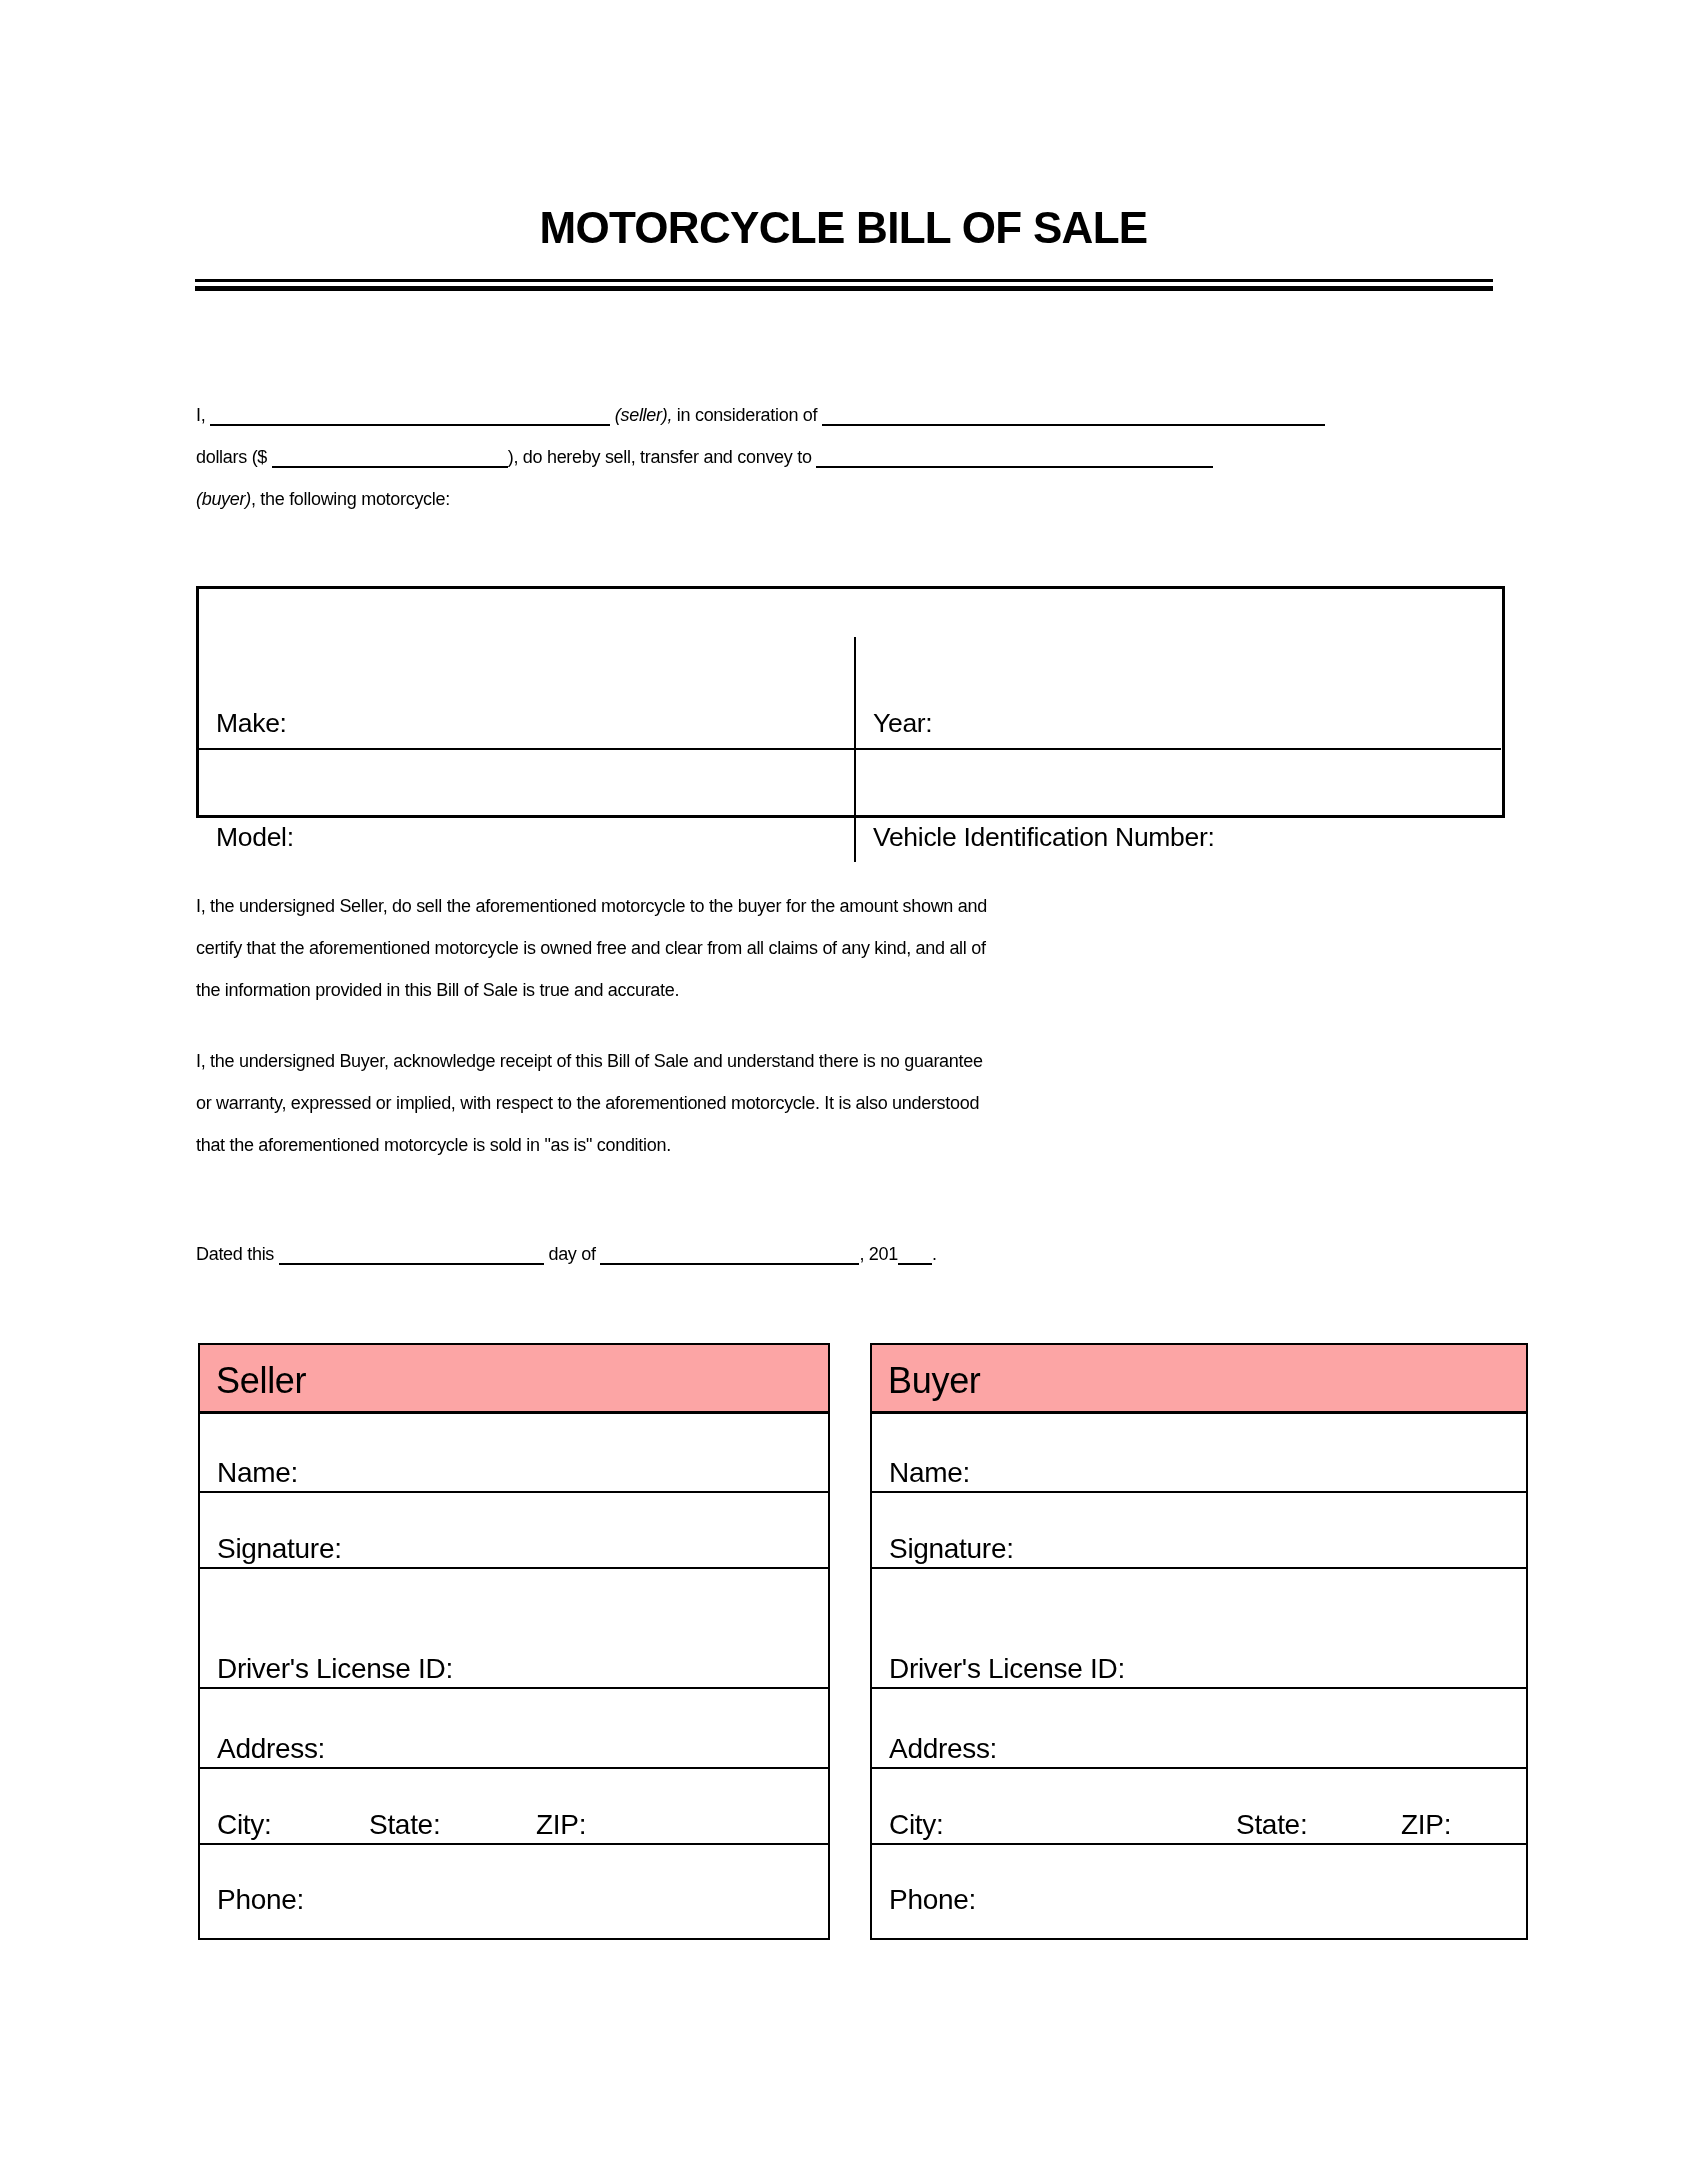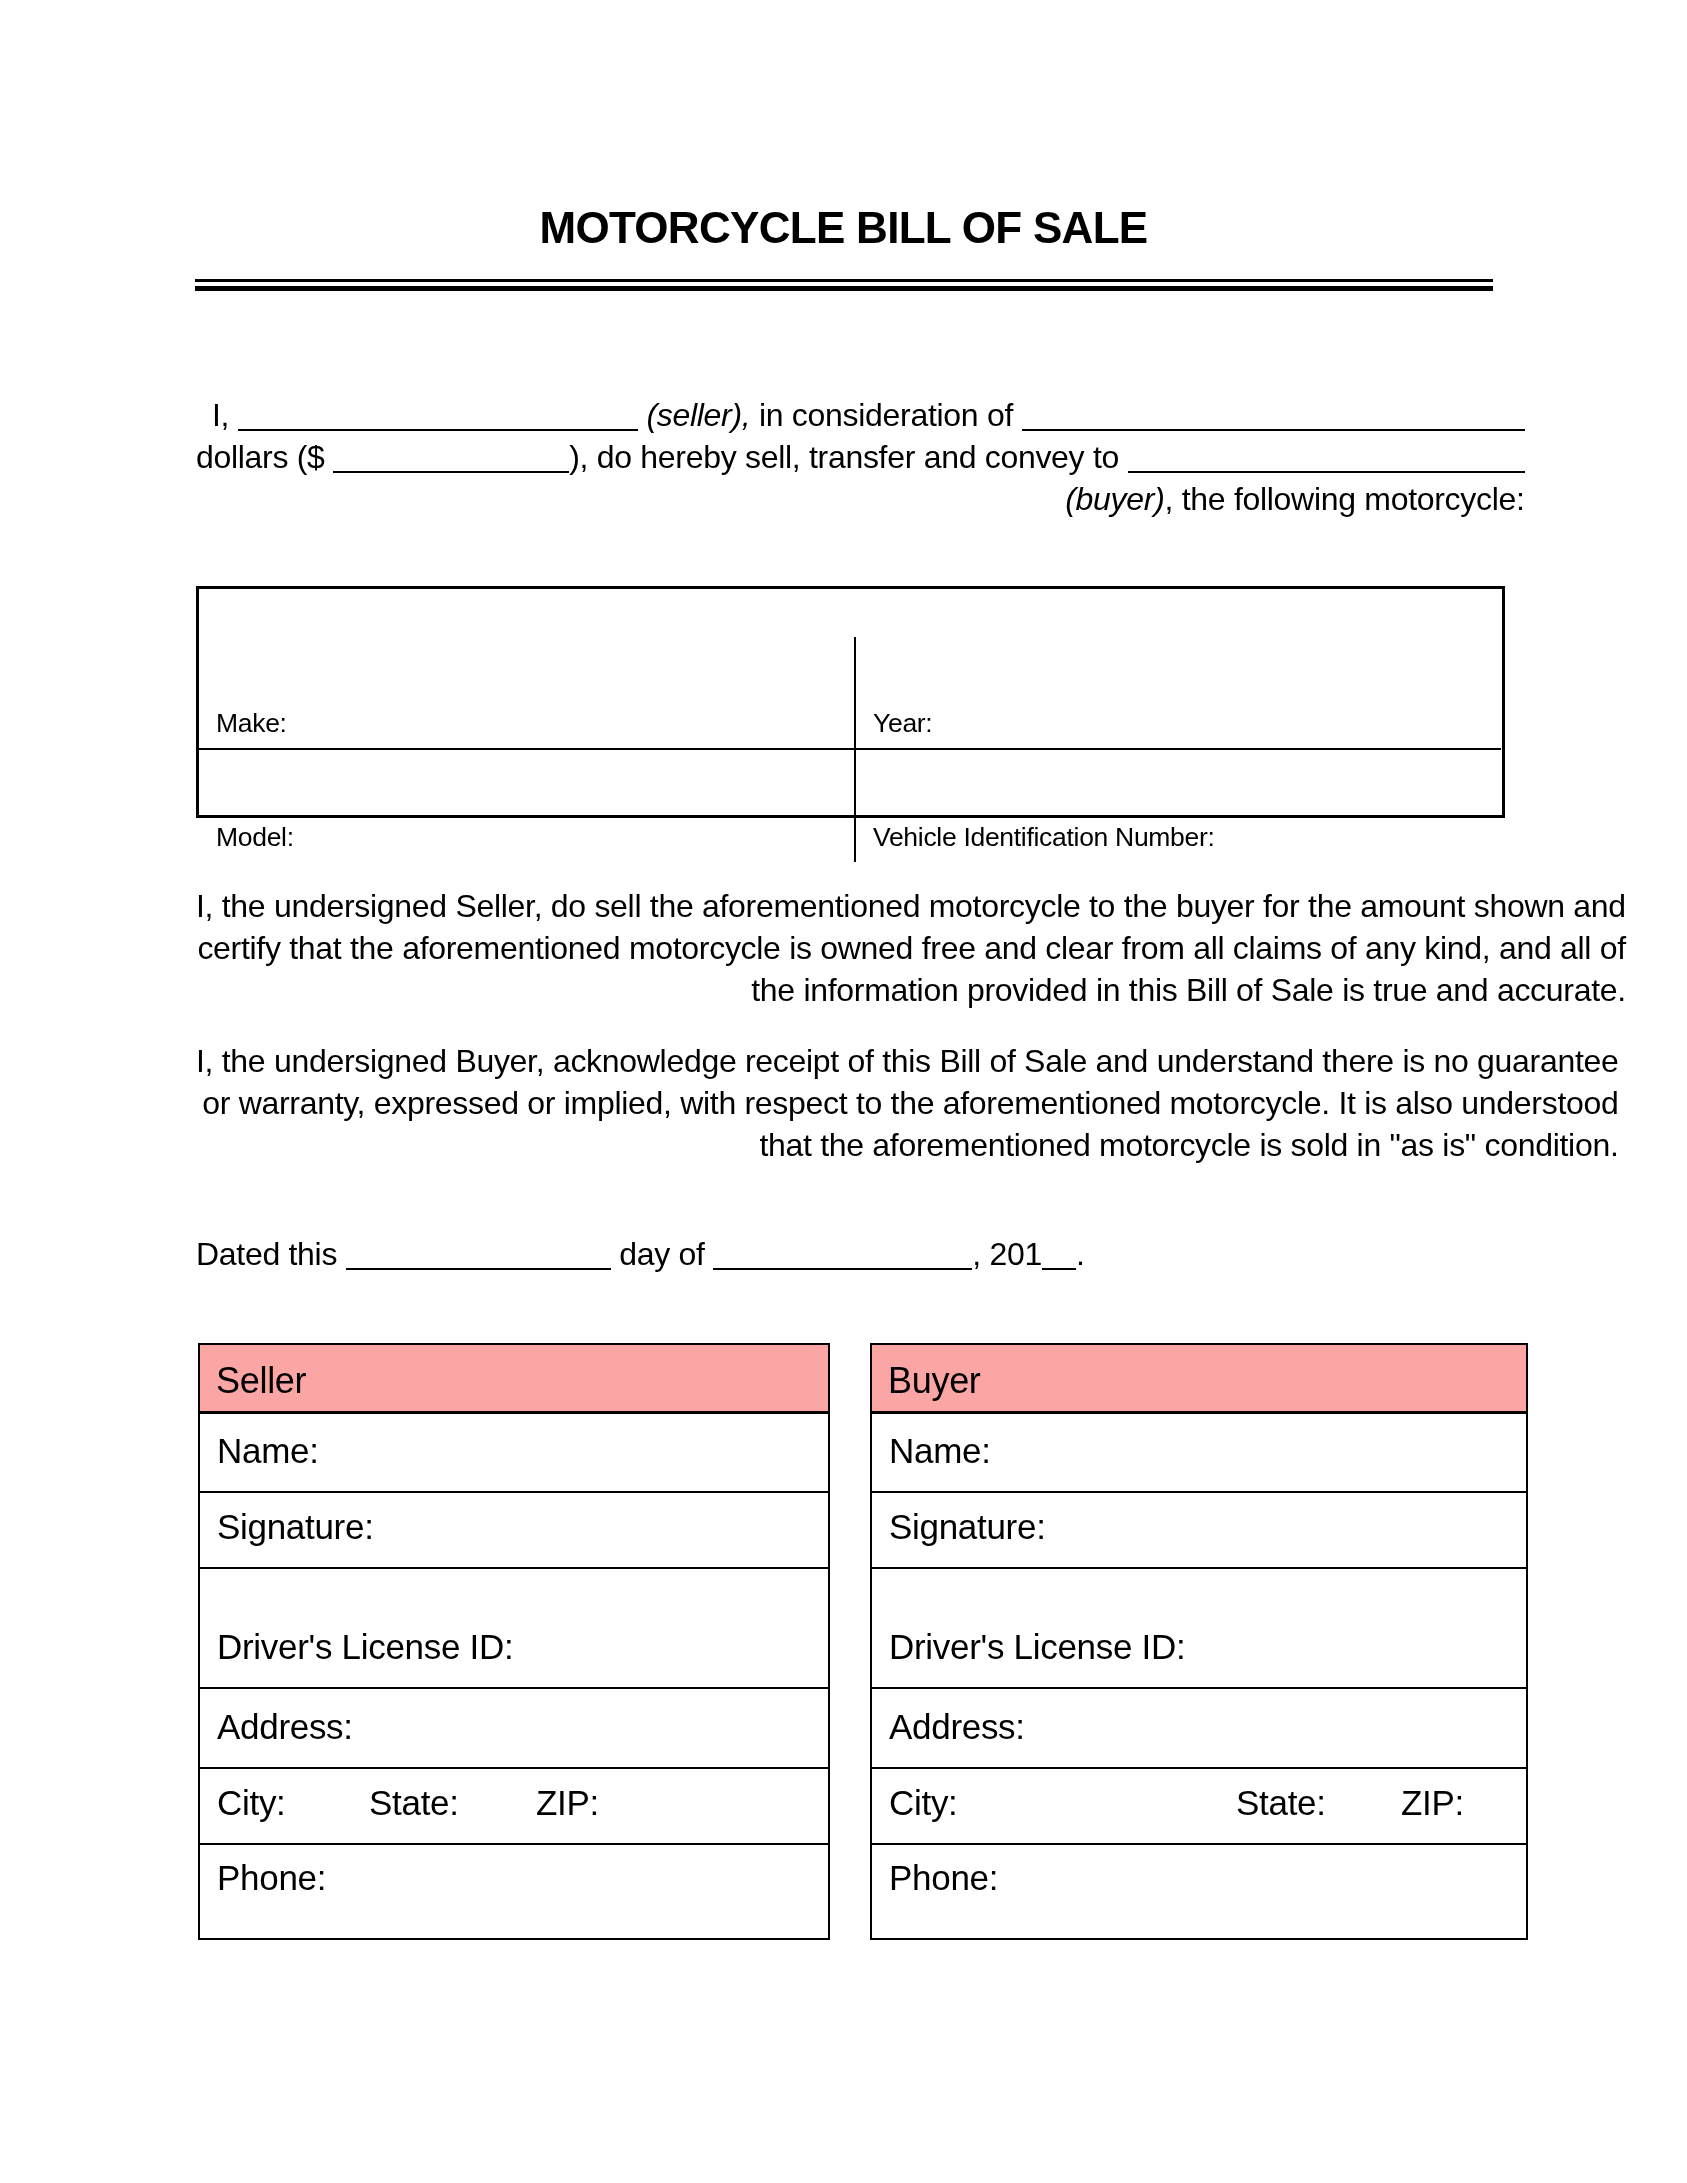--- a/index.html
+++ b/index.html
@@ -3,21 +3,21 @@
 <meta charset="utf-8">
 <style>
   html,body{margin:0;padding:0;background:#ffffff;}
   .page{position:relative;width:1687px;height:2183px;background:#fff;overflow:hidden;
         font-family:"Liberation Sans","DejaVu Sans",sans-serif;color:#000;}
   .title{position:absolute;top:206px;left:0;width:1687px;text-align:center;
          font-size:44px;font-weight:bold;letter-spacing:-0.7px;line-height:1;}
   .rule{position:absolute;left:195px;width:1298px;background:#000;}
   .rule-thin{top:279px;height:3.3px;}
   .rule-thick{top:286px;height:4.6px;}
-  .textblock{position:absolute;left:196px;font-size:32px;letter-spacing:-0.3px;line-height:42px;text-align:right;}
+  .textblock{position:absolute;left:196px;font-size:18px;letter-spacing:-0.3px;line-height:42px;}
   .tline{white-space:nowrap;}
   .it{font-style:italic;}
   .blank{display:inline-block;border-bottom:2.6px solid #000;position:relative;top:4.6px;}
   .b604{width:400px;} .b772{width:503px;} .b356{width:236px;} .b608{width:397px;}
   .b400{width:265px;} .b392{width:259px;} .b52{width:34px;}
   .vtable{position:absolute;left:196px;top:586px;width:1309px;height:232px;
           border:3.3px solid #000;box-sizing:border-box;}
   .vcell{position:absolute;box-sizing:border-box;margin-top:48px;}
   .vc-tl{left:0;top:0;width:657px;height:113px;border-right:2px solid #000;border-bottom:2px solid #000;}
   .vc-tr{left:657px;top:0;width:645px;height:113px;border-bottom:2px solid #000;}
@@ -25,21 +25,21 @@
   .vc-br{left:657px;top:113px;width:645px;height:112px;}
   .celllabel{position:absolute;left:17px;bottom:9.3px;font-size:26.5px;letter-spacing:-0.3px;white-space:nowrap;}
   .partybox{position:absolute;top:1343px;border:2.6px solid #000;box-sizing:border-box;height:597px;background:#fff;}
   .sellerbox{left:198px;width:632px;}
   .buyerbox{left:870px;width:658px;}
   .boxheader{position:relative;height:69px;background:#fca5a5;border-bottom:3.3px solid #000;box-sizing:border-box;}
   .boxheader .hlabel{position:absolute;left:16px;bottom:9.3px;font-size:36px;letter-spacing:-0.3px;}
   .boxrow{position:relative;box-sizing:border-box;border-bottom:2px solid #000;}
   .r-name{height:79px;} .r-sig{height:76px;} .r-dl{height:76px;margin-top:44px;}
   .r-addr{height:80px;} .r-city{height:76px;} .r-phone{height:73px;border-bottom:none;}
-  .rowlabel{position:absolute;left:17px;bottom:20px;font-size:35px;letter-spacing:-0.3px;white-space:nowrap;}
+  .rowlabel{position:absolute;left:17px;bottom:2px;font-size:28px;letter-spacing:-0.3px;white-space:nowrap;}
   .lbl-state-s{left:169px;} .lbl-zip-s{left:336px;}
   .lbl-state-b{left:364px;} .lbl-zip-b{left:529px;}
 </style>
 </head>
 <body>
 
 <div class="page">
 
   <div class="title">MOTORCYCLE BILL OF SALE</div>
   <div class="rule rule-thin"></div>

